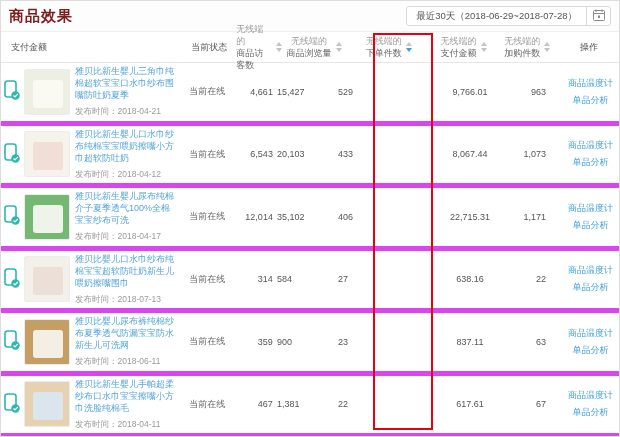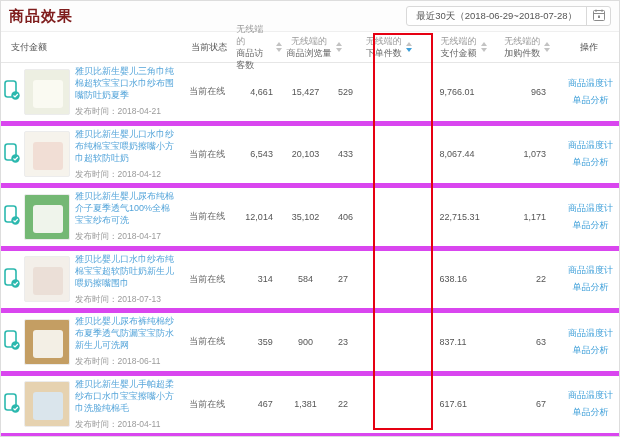--- a/index.html
+++ b/index.html
@@ -45,23 +45,23 @@
   .c-thumb { width: 54px; }
   .thumb { width: 46px; height: 46px; border: 1px solid #ececec; border-radius: 2px;
            position: relative; overflow: hidden; cursor: pointer; }
   .thumb-inner { position: absolute; left: 8px; top: 10px; width: 30px; height: 28px;
                  border-radius: 3px; opacity: .95; }
   .c-title { width: 112px; display: flex; flex-direction: column; gap: 5px; padding-right: 4px; }
   .ptitle { font-size: 9px; line-height: 12px; color: #55a5da; text-decoration: none; cursor: pointer; }
   .pub { font-size: 8.5px; color: #9b9b9b; }
   .c-status { width: 54px; text-align: center; color: #666; }
   .c-visitors { width: 46px; text-align: right; padding-right: 4px; }
-  .c-views   { width: 64px; text-align: center; padding-right: 4px; }
+  .c-views   { width: 64px; text-align: left; padding-right: 4px; }
   .c-orders  { width: 86px; }
-  .c-payment { width: 64px; text-align: left; padding-right: 0; margin-left: 20px; }
+  .c-payment { width: 64px; text-align: center; padding-right: 0; margin-left: 20px; }
   .c-addcart { width: 64px; text-align: right; padding-right: 16px; }
   .c-ops { width: 60px; display: flex; flex-direction: column; align-items: center; gap: 4px; }
   .c-ops a { font-size: 9px; color: #3d9fd9; text-decoration: none; cursor: pointer; white-space: nowrap; }
 
   
   .red-box { position: absolute; left: 372px; top: 32px; width: 60px; height: 397px;
              border: 2px solid #e60012; pointer-events: none; }
 </style>
 </head>
 <body>

